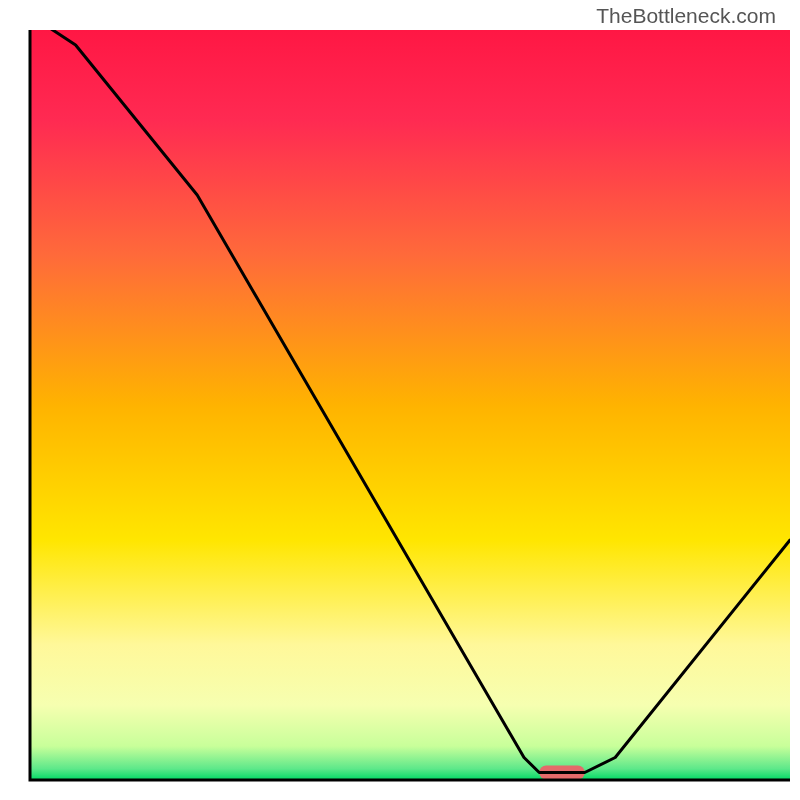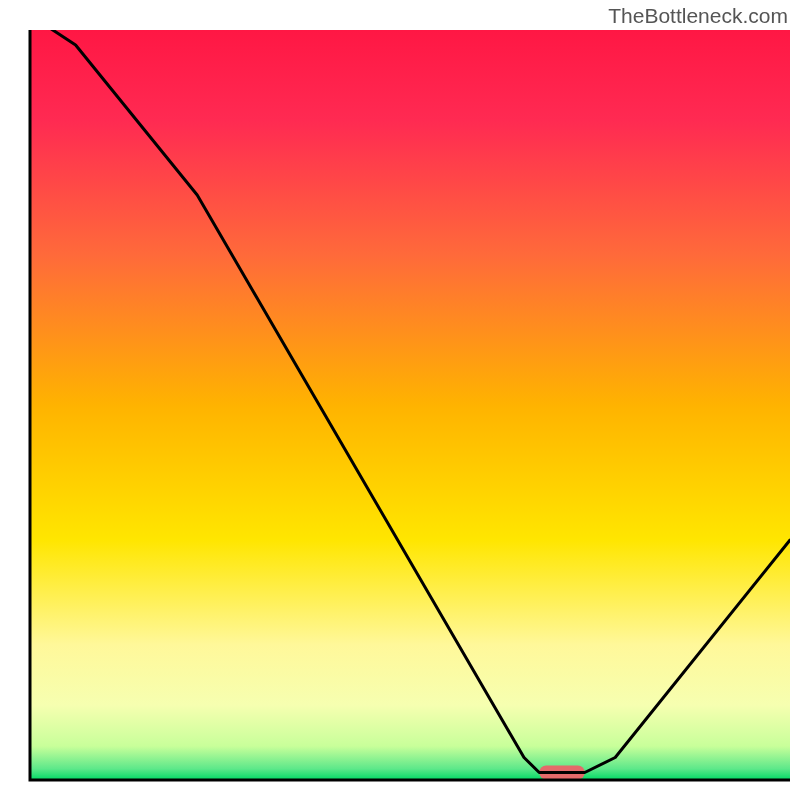--- a/index.html
+++ b/index.html
@@ -11,21 +11,21 @@
     background: #fff;
   }
   .container {
     width: 800px;
     height: 800px;
     position: relative;
   }
   .watermark {
     position: absolute;
     top: 4px;
-    right: 12px;
+    right: 24px;
     font-size: 21px;
     color: #555;
     font-weight: 500;
     z-index: 10;
   }
   svg {
     display: block;
   }
 </style>
 </head>

